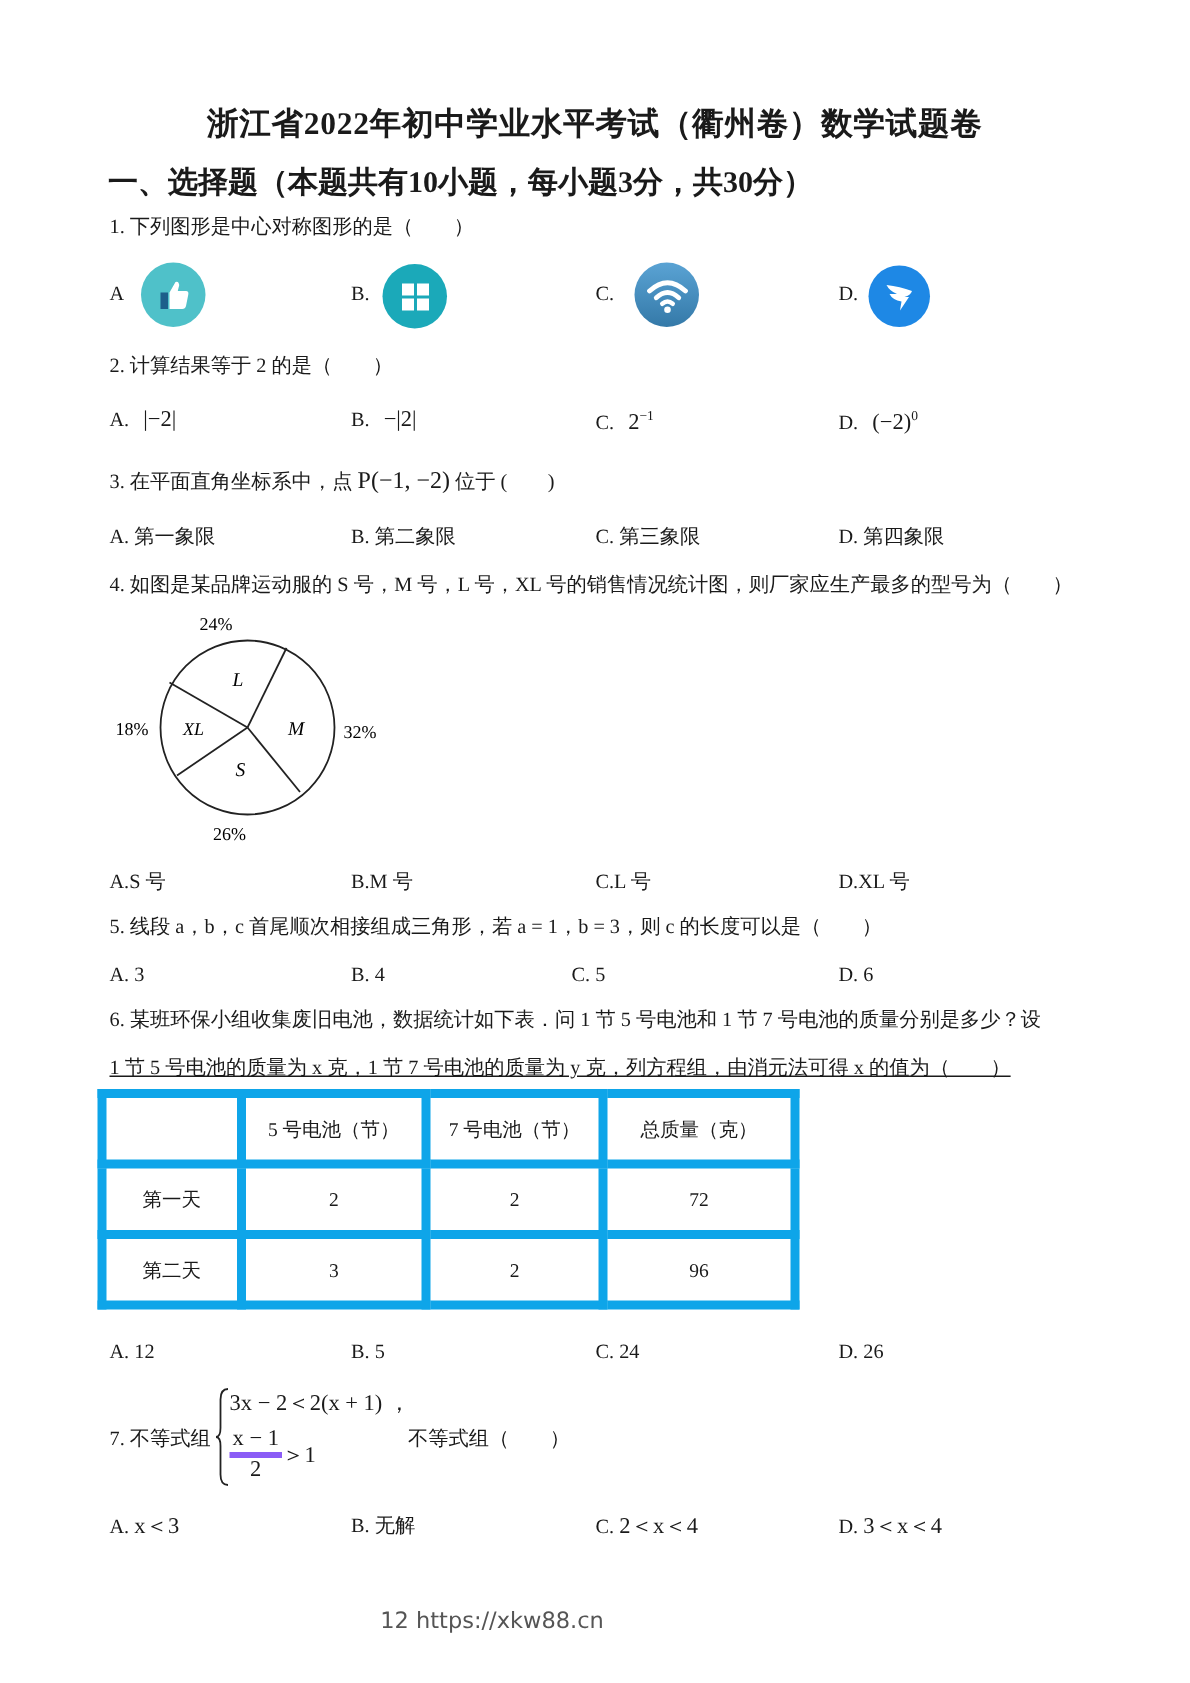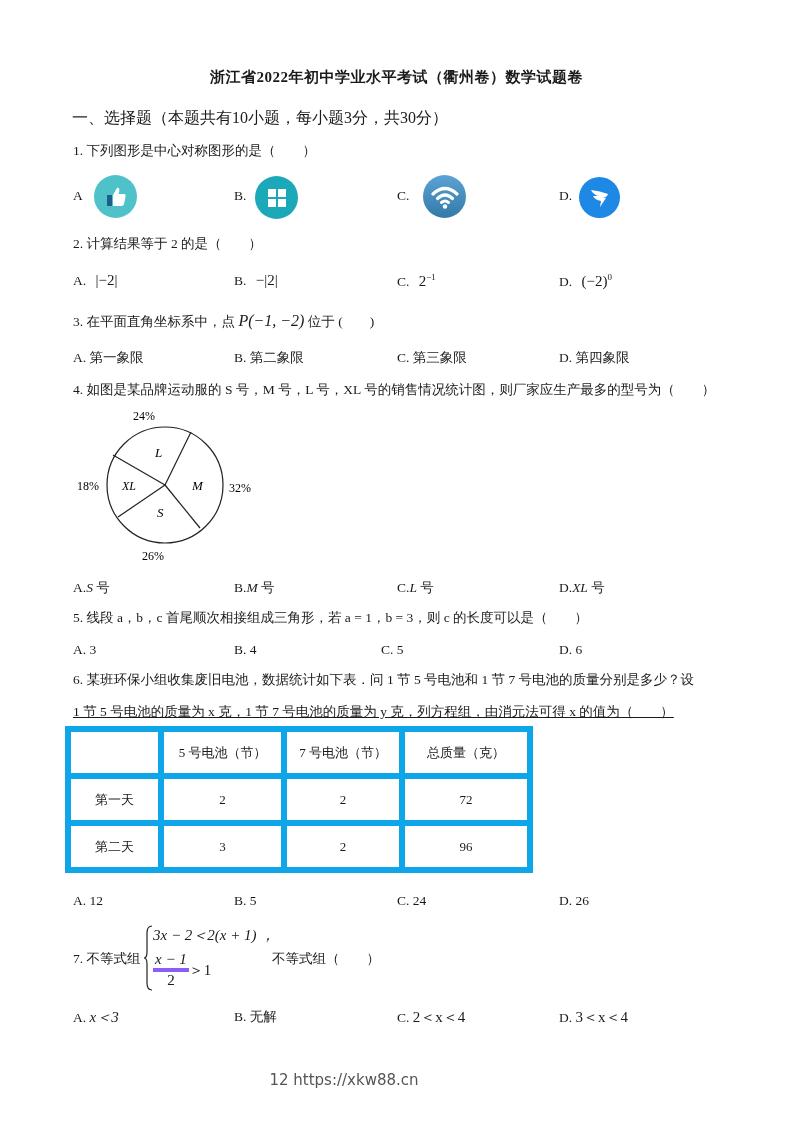--- a/index.html
+++ b/index.html
@@ -4,47 +4,47 @@
 <style>
   html, body { margin: 0; padding: 0; background: #ffffff; }
   body {
     width: 793px; height: 1122px; position: relative; overflow: hidden;
     font-family: "Liberation Serif", "DejaVu Serif", serif;
     color: #1a1a1a;
   }
   .abs { position: absolute; }
   .title {
     top: 68px; left: 0; width: 793px; text-align: center;
-    font-size: 15px; font-weight: bold; letter-spacing: 0.5px;
+    font-size: 21px; font-weight: bold; letter-spacing: 0.5px;
   }
   .section {
-    top: 108px; left: 72px; font-size: 16px; font-weight: normal;
+    top: 108px; left: 72px; font-size: 20px; font-weight: bold;
   }
   .q { font-size: 13.5px; white-space: nowrap; }
   .opt { font-size: 13.5px; white-space: nowrap; }
-  .it { font-style: italic; }
+  .it { }
   .math { font-family: "Liberation Serif", "DejaVu Serif", serif; font-size: 15px; }
   sup { font-size: 9px; vertical-align: 6px; }
 
   .icon-circle {
     position: absolute; width: 43px; height: 43px; border-radius: 50%;
     display: flex; align-items: center; justify-content: center;
   }
 
   table.data {
     position: absolute; left: 65px; top: 726px;
     border-collapse: collapse; font-size: 13px;
   }
   table.data td {
     border: 6px solid #0ea5e9; text-align: center; height: 41px;
     padding: 0;
   }
   .footer {
     top: 1071px; left: 0; width: 656px; text-align: center;
-    font-family: "DejaVu Sans", sans-serif; font-size: 15px; color: #555; padding-left: 16px;
+    font-family: "DejaVu Sans", sans-serif; font-size: 15px; color: #555;
   }
   .brace-sys { position: absolute; font-size: 15px; }
   .frac { display: inline-block; vertical-align: middle; text-align: center; }
   .frac .num { display: block; border-bottom: 4px solid #8b5cf6; padding: 0 2px; }
   .frac .den { display: block; }
 </style>
 </head>
 <body>
 
 <div class="abs title">浙江省2022年初中学业水平考试（衢州卷）数学试题卷</div>

